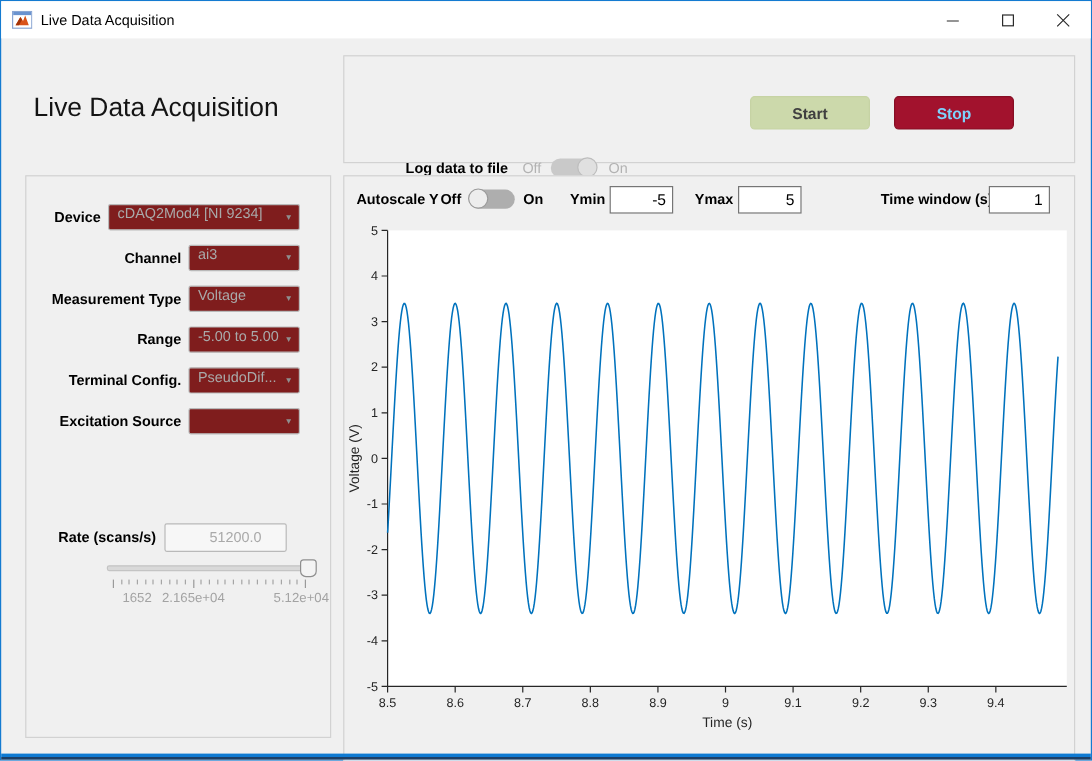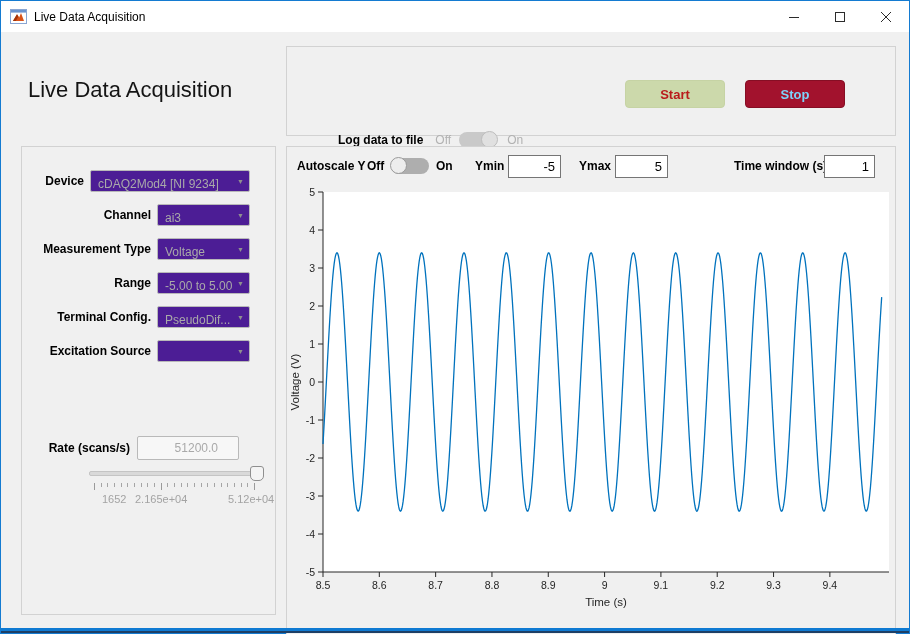--- a/index.html
+++ b/index.html
@@ -36,29 +36,29 @@
   .switch.dis { background:#c9c9c9; }
   .switch.dis .knob { background:#e0e0e0; border:1px solid #bdbdbd; }
   .switch.en  { background:#aeaeae; }
   .switch.en .knob { background:#ededed; border:1px solid #9a9a9a; }
   .switch.state-on  .knob { right:-1px; }
   .switch.state-off .knob { left:-1px; }
 
   
   .btn { position:absolute; top:33px; width:100px; height:28px; border-radius:4px;
          font-family:"Liberation Sans",sans-serif; font-size:13px; font-weight:700; }
-  .btn.start { left:338px; background:#ccd9ab; border:1px solid #c6d3a4; color:#b91c1c; }
+  .btn.start { left:338px; background:#ccd9ab; border:1px solid #c6d3a4; color:#404040; }
   .btn.stop  { left:458px; background:#a2122d; border:1px solid #860e24; color:#7dd3fc; }
 
   
   .drows { position:absolute; top:23px; left:0; right:25px; }
   .drow { display:flex; justify-content:flex-end; align-items:center; margin-bottom:12px; height:22px; }
   .drow .lbl { margin-right:6px; }
-  .dropdown { position:relative; width:93px; height:22px; background:#4c1d95;
-              border:1px solid #b9b9b9; border-radius:2px; display:flex; align-items:flex-end; }
+  .dropdown { position:relative; width:93px; height:22px; background:#7f1d1d;
+              border:1px solid #b9b9b9; border-radius:2px; display:flex; align-items:flex-start; }
   .dropdown.wide { width:160px; }
   .dropdown .val { font-size:12px; color:#a9a9a9; padding-left:7px; padding-right:16px;
                    white-space:nowrap; overflow:hidden; }
   .dropdown .arrow { position:absolute; right:5px; top:7px; font-size:7px; color:#8f8f8f; line-height:1; }
 
   
   .rate-row { position:absolute; top:289px; left:0; right:0; height:24px; }
   .rate-row .lbl { position:absolute; right:145px; top:5px; }
   .rate-field { position:absolute; left:115px; top:0; width:102px; height:24px; background:#f7f7f7;
                 border:1px solid #b9b9b9; border-radius:2px; font-size:12px; color:#a9a9a9;

